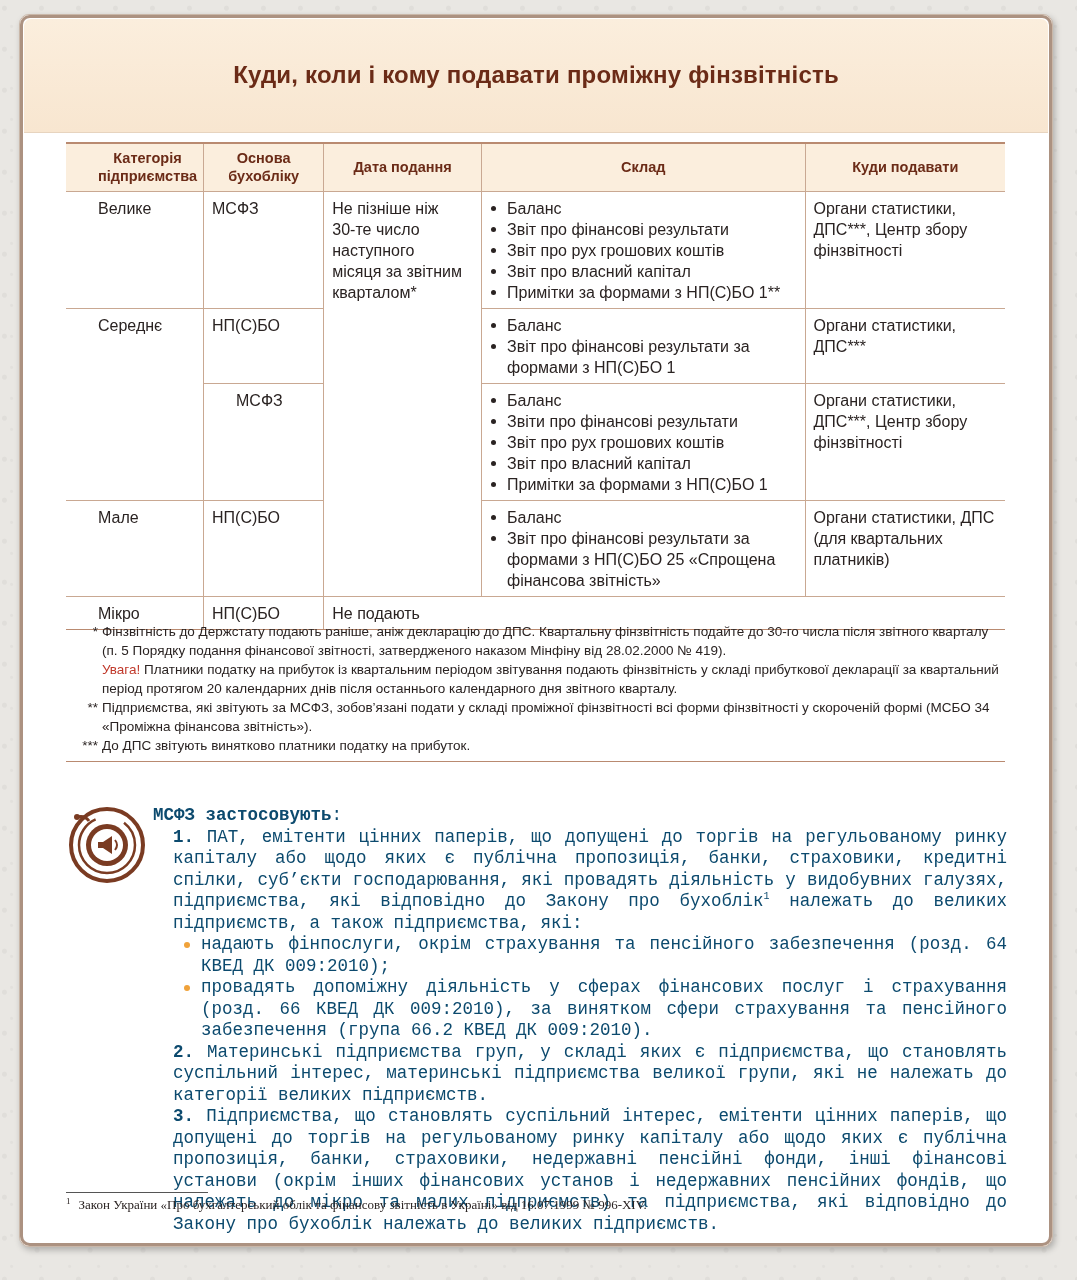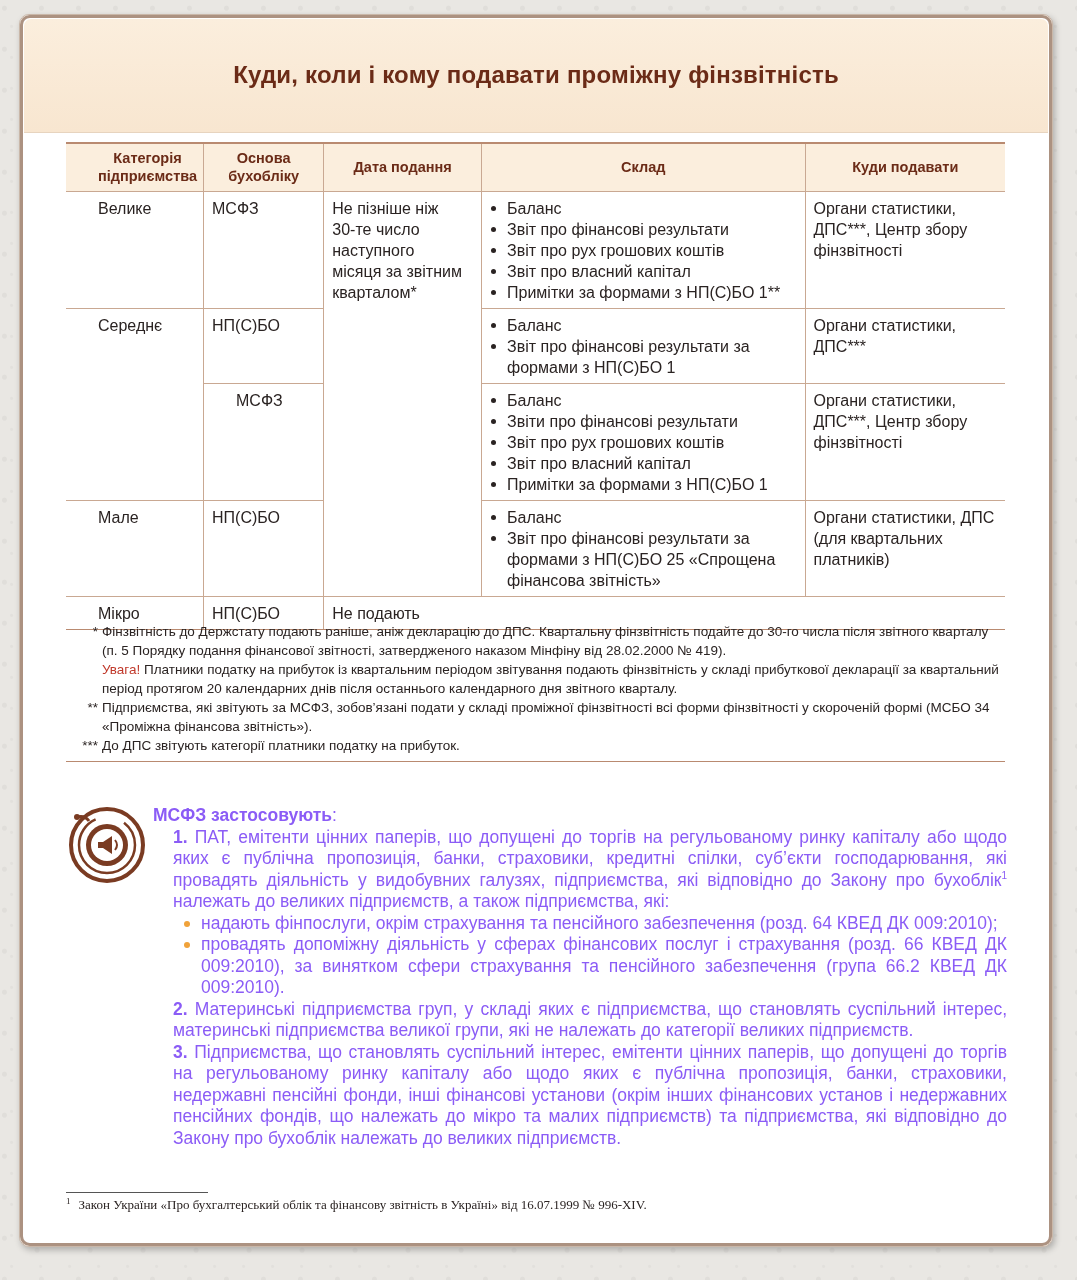--- a/index.html
+++ b/index.html
@@ -88,21 +88,21 @@
   }
   .note-row { display: flex; }
   .note-mark { width: 36px; text-align: right; padding-right: 4px; flex: none; }
   .note-text { flex: 1; }
   .warn { color: #c0392b; }
   .ifrs-icon {
     position: absolute; left: 45px; top: 788px; width: 80px; height: 80px;
   }
   .ifrs {
     position: absolute; left: 133px; top: 790px; width: 854px;
-    font-size: 17.5px; line-height: 21.5px; color: #8b5cf6;
+    font-size: 17.5px; line-height: 21.5px; color: #0c4a6e; font-family: Liberation Mono, monospace;
   }
   .ifrs .head { font-weight: bold; }
   .ifrs .para { padding-left: 20px; text-align: justify; }
   .ifrs .para b { font-weight: bold; }
   ul.obul { list-style: none; padding-left: 28px; }
   ul.obul li { position: relative; padding-left: 20px; text-align: justify; }
   ul.obul li::before {
     content: ""; position: absolute; left: 3px; top: 8px;
     width: 6px; height: 6px; border-radius: 50%; background: #f0a23a;
   }
@@ -211,21 +211,21 @@
     <div class="note-row">
       <span class="note-mark"></span>
       <span class="note-text"><span class="warn">Увага!</span><span> Платники податку на прибуток із квартальним періодом звітування подають фінзвітність у складі прибуткової декларації за квартальний період протягом 20 календарних днів після останнього календарного дня звітного кварталу.</span></span>
     </div>
     <div class="note-row">
       <span class="note-mark">**</span>
       <span class="note-text">Підприємства, які звітують за МСФЗ, зобов’язані подати у складі проміжної фінзвітності всі форми фінзвітності у скороченій формі (МСБО 34 «Проміжна фінансова звітність»).</span>
     </div>
     <div class="note-row">
       <span class="note-mark">***</span>
-      <span class="note-text">До ДПС звітують категорії платники податку на прибуток.</span>
+      <span class="note-text">До ДПС звітують винятково платники податку на прибуток.</span>
     </div>
   </div>
 
   <svg class="ifrs-icon" viewBox="0 0 80 80">
     <circle cx="42" cy="42" r="36" fill="none" stroke="#7a3b22" stroke-width="4"></circle>
     <circle cx="42" cy="42" r="28" fill="none" stroke="#7a3b22" stroke-width="2.5" stroke-dasharray="120 30"></circle>
     <circle cx="42" cy="42" r="21" fill="#7a3b22"></circle>
     <circle cx="42" cy="42" r="16" fill="#ffffff"></circle>
     <path d="M33 39 h5 l9 -6 v18 l-9 -6 h-5 z" fill="#7a3b22"></path>
     <path d="M50 37 q4 5 0 10" stroke="#7a3b22" stroke-width="2" fill="none"></path>

